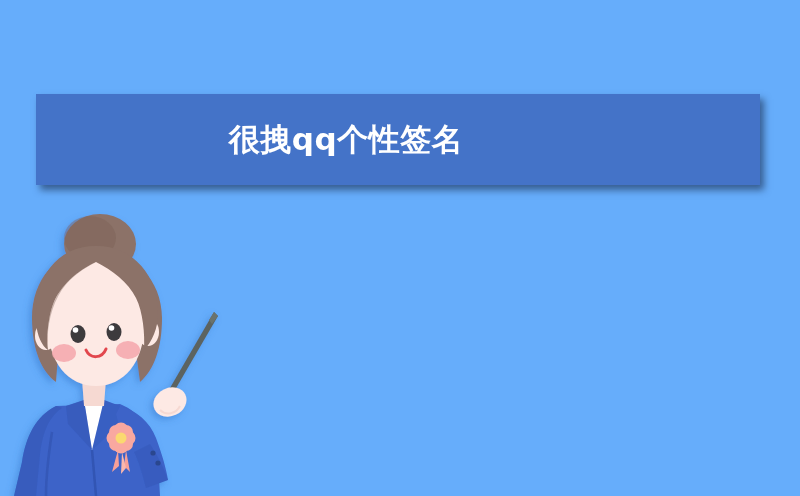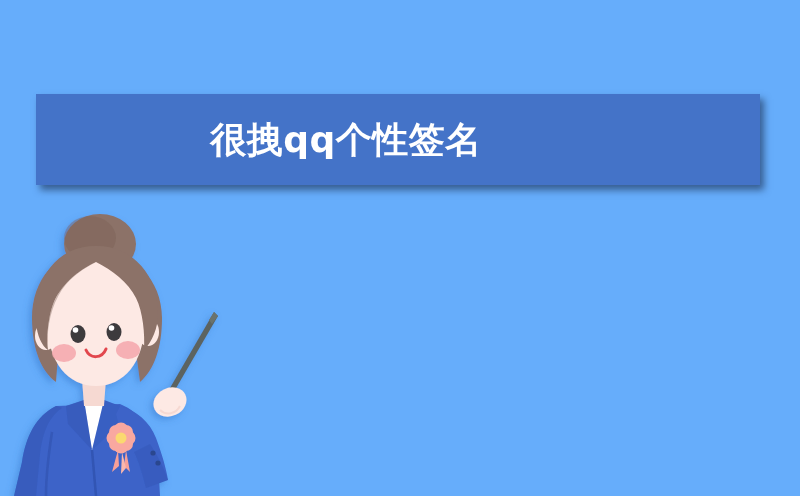--- a/index.html
+++ b/index.html
@@ -31,21 +31,21 @@
     background: #4473c8;
     box-shadow: 4px 5px 7px rgba(16, 30, 60, 0.55);
     display: flex;
     align-items: center;
     justify-content: center;
     box-sizing: border-box;
   }
 
   #title-text {
     color: #ffffff;
-    font-size: 36px;
+    font-size: 31px;
     font-weight: bold;
     letter-spacing: 0.5px;
     line-height: 1;
     white-space: nowrap;
     text-align: left;
     margin-right: 104px;
   }
 
   
   #illustration {

